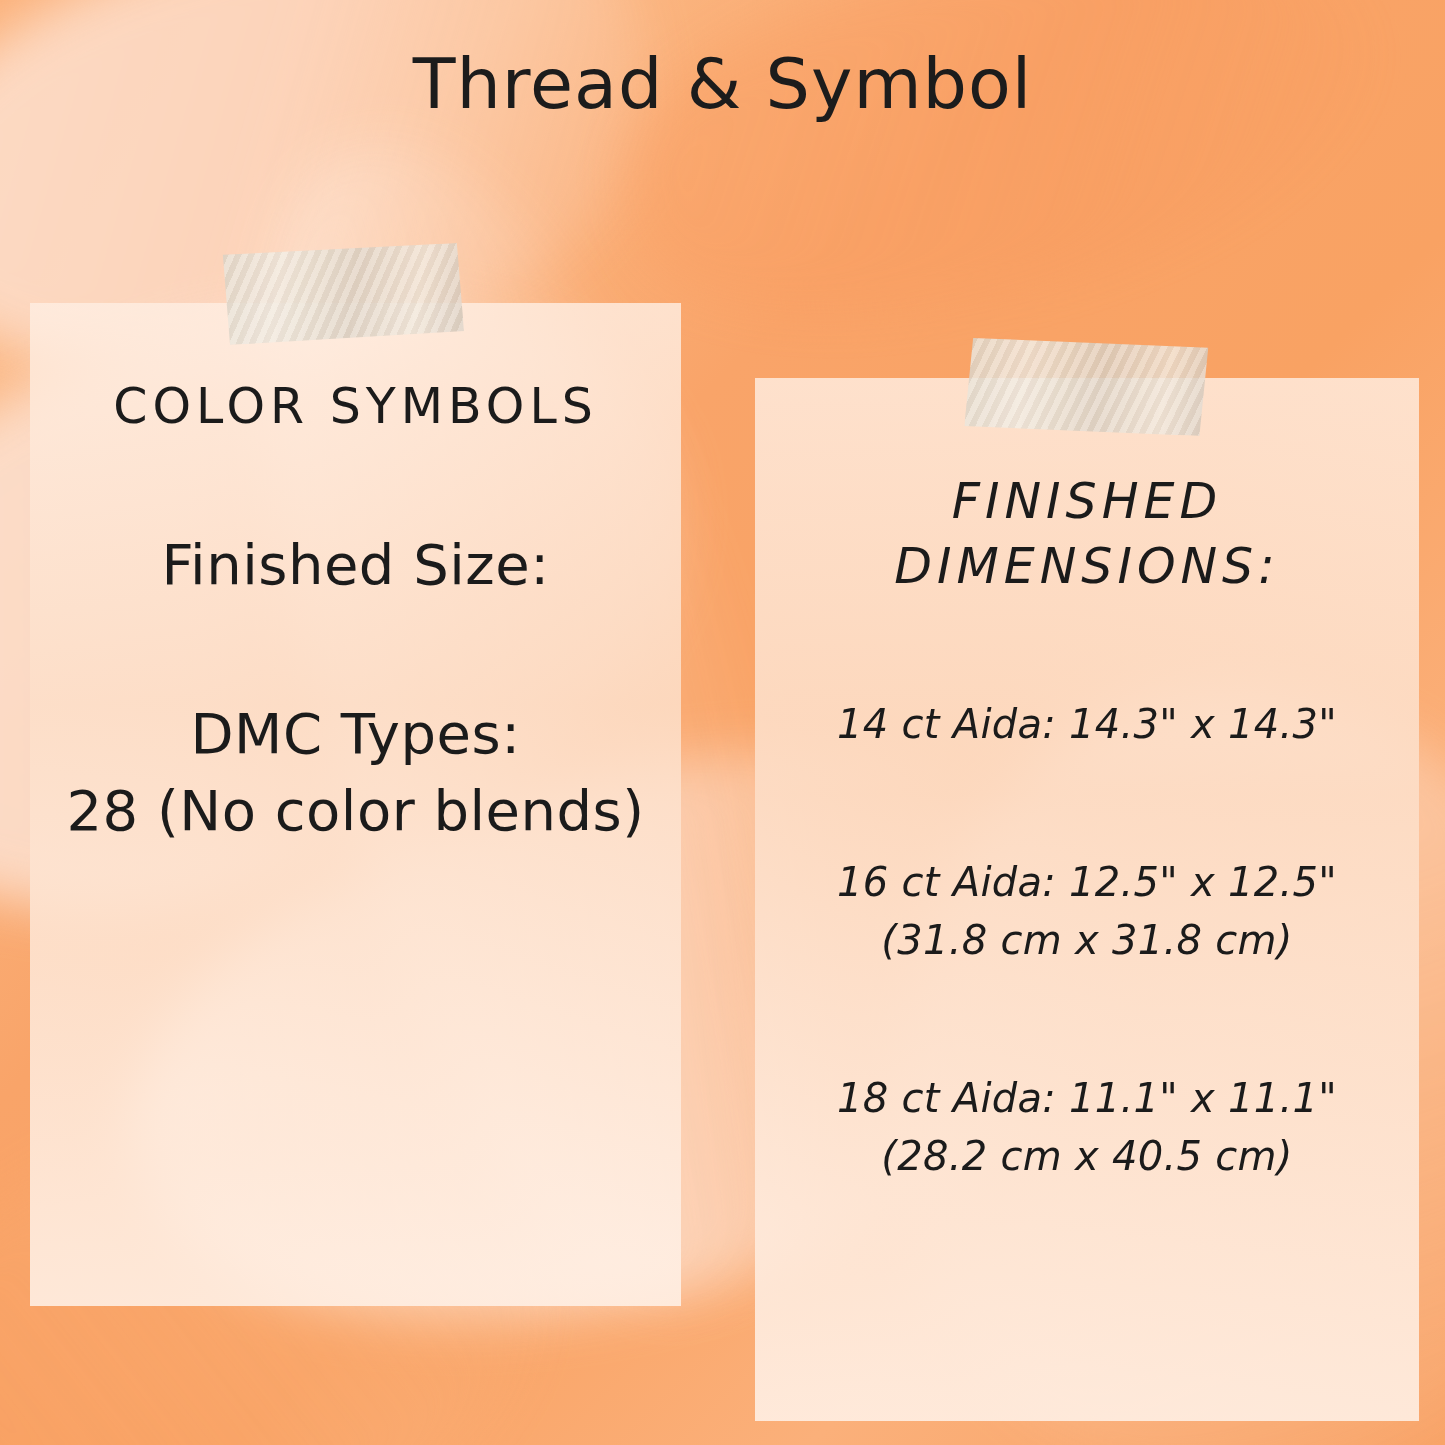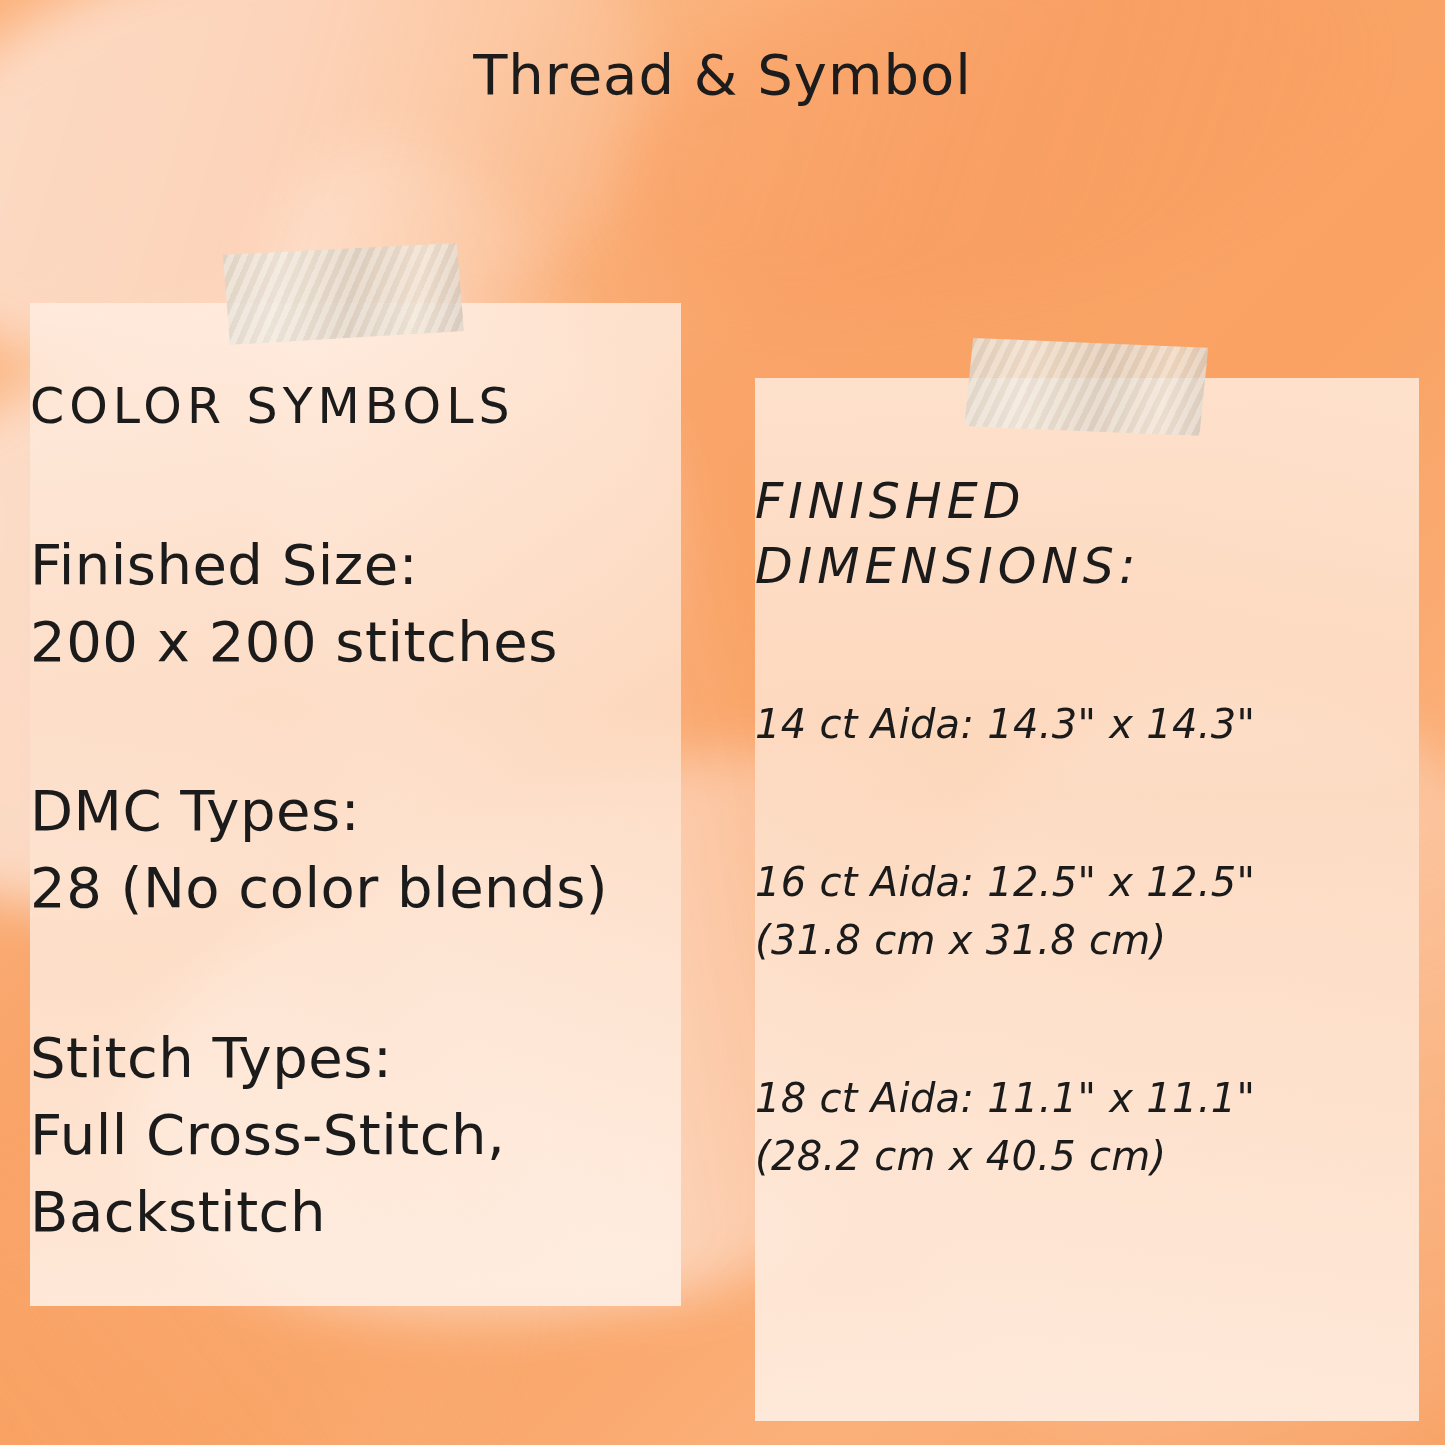--- a/index.html
+++ b/index.html
@@ -77,32 +77,33 @@
   }
 
   
   .title {
     position: absolute;
     left: 0;
     top: 36px;
     width: 1445px;
     text-align: center;
     font-family: "DejaVu Sans", sans-serif;
-    font-size: 56px;
+    font-size: 70px;
     line-height: 1.38;
     color: #1c1c1c;
     letter-spacing: 1px;
     font-weight: 400;
   }
 
   
   .card {
     position: absolute;
     background: linear-gradient(180deg, rgba(255,238,226,0.82) 0%, rgba(253,223,201,0.86) 40%, rgba(255,241,231,0.88) 100%);
     box-shadow: 0 0 0 rgba(0,0,0,0);
+    text-align: center;
     color: #1c1c1c;
   }
   .card-left {
     left: 30px;
     top: 303px;
     width: 651px;
     height: 1003px;
   }
   .card-right {
     left: 755px;
@@ -194,33 +195,27 @@
     <span class="line">Thread &amp; Symbol</span>
   </div>
 
   <div class="card card-left">
     <div class="card-heading">
       <span class="line">COLOR SYMBOLS</span>
     </div>
 
     <div class="block">
       <span class="line">Finished Size:</span>
-      <span class="line">200 x 200 stitches</span>
     </div>
 
     <div class="block">
       <span class="line">DMC Types:</span>
       <span class="line">28 (No color blends)</span>
     </div>
 
-    <div class="block">
-      <span class="line">Stitch Types:</span>
-      <span class="line">Full Cross-Stitch,</span>
-      <span class="line">Backstitch</span>
-    </div>
   </div>
 
   <div class="card card-right">
     <div class="card-heading">
       <span class="line">FINISHED</span>
       <span class="line">DIMENSIONS:</span>
     </div>
 
     <div class="dim-block">
       <span class="line">14 ct Aida: 14.3" x 14.3"</span>

